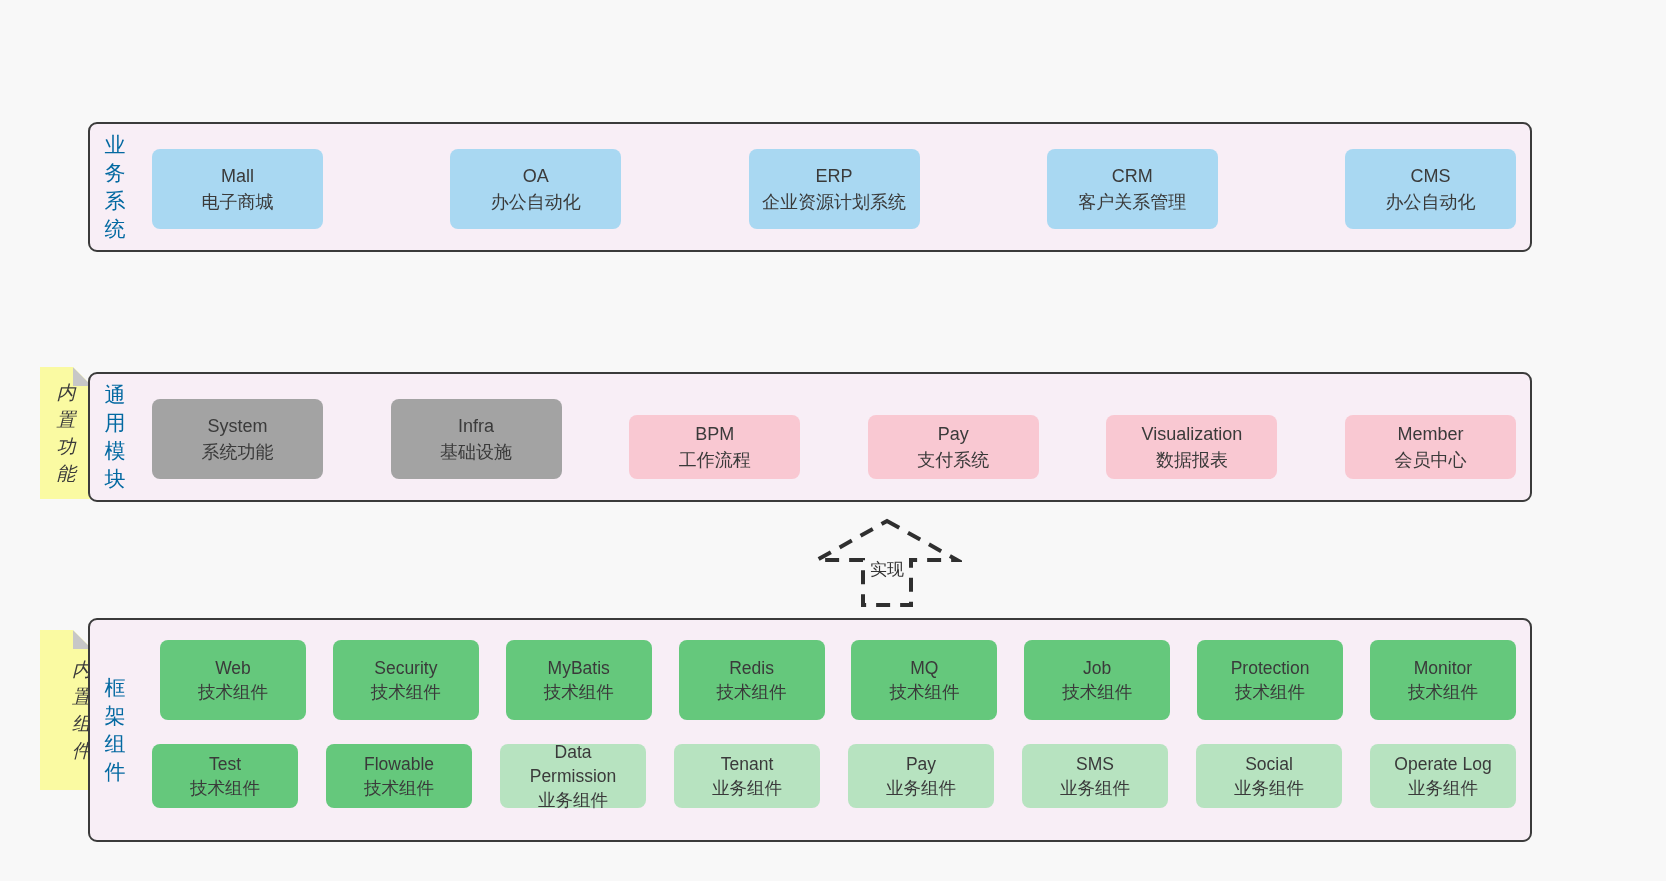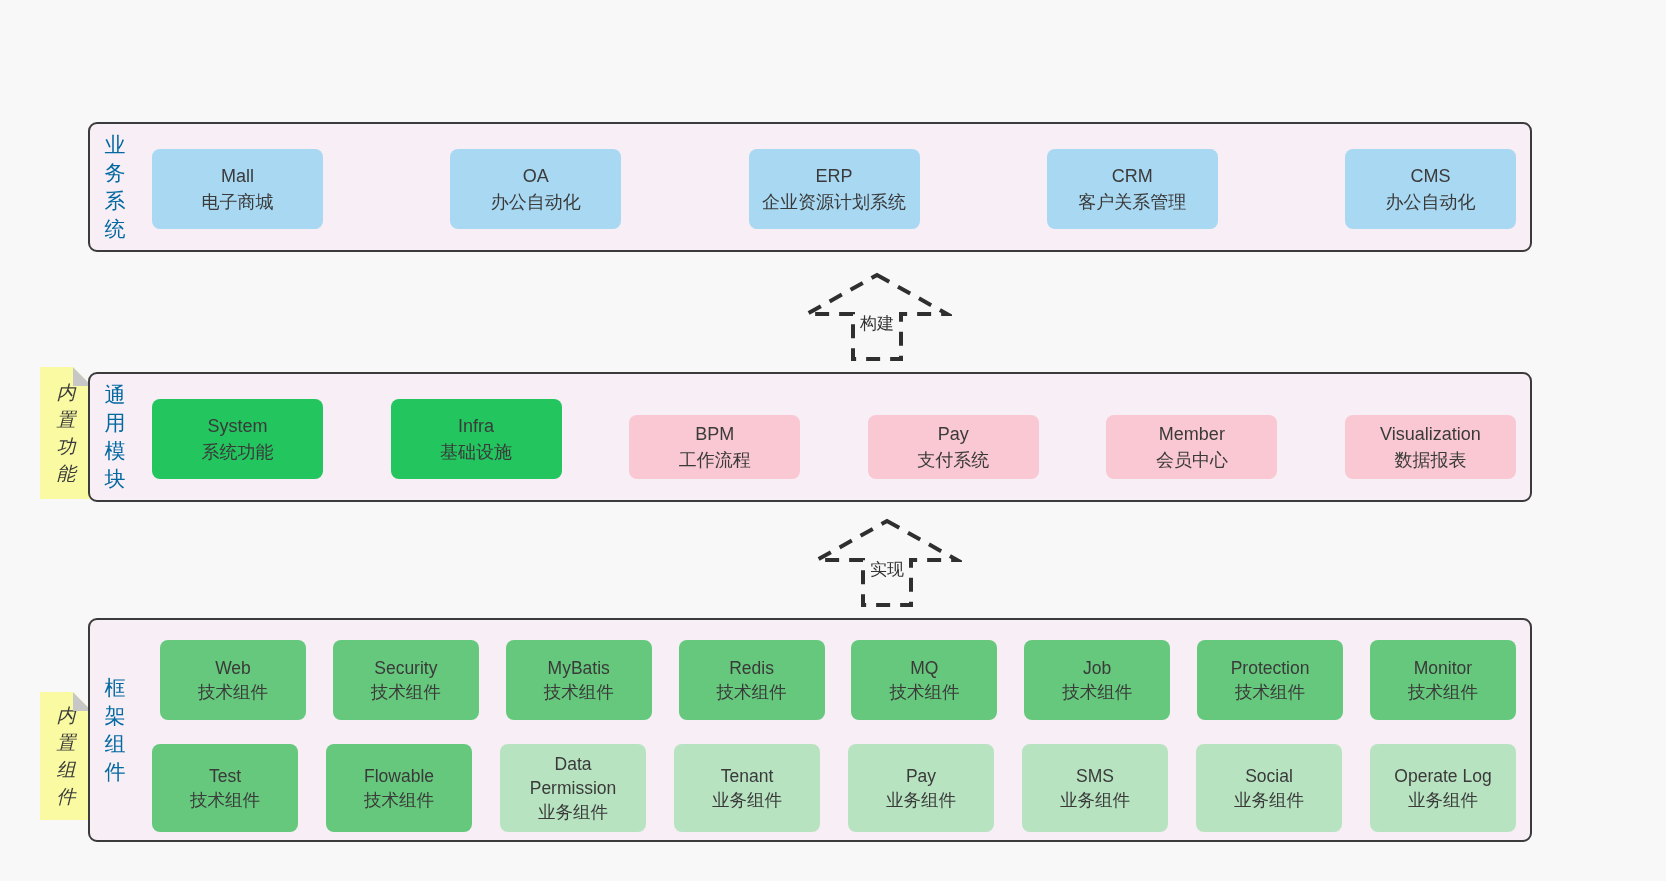--- a/index.html
+++ b/index.html
@@ -17,38 +17,38 @@
   #layer-components{top:618px;height:224px;}
 
   .vlabel{position:absolute;left:10px;top:0;bottom:0;width:30px;
     display:flex;align-items:center;justify-content:center;}
   .vlabel span{display:block;width:23px;font-size:21px;line-height:28px;
     color:#0369a1;text-align:center;word-break:break-all;font-family:Liberation Serif, serif;}
 
   .row{position:absolute;left:62px;right:14px;display:flex;justify-content:space-between;}
   .row-6{top:25px;height:80px;}
   .row-a{top:20px;height:80px;margin-left:8px;}
-  .row-b{top:124px;height:88px;}
+  .row-b{top:124px;height:64px;}
 
   .box{border-radius:8px;display:flex;flex-direction:column;align-items:center;
     justify-content:center;text-align:center;font-size:18px;line-height:26px;color:#3a3a3a;}
   .row-6 .box{width:171px;}
   .row-8 .box{width:146px;font-size:17.5px;line-height:24px;}
   .row-8 .box span{max-width:124px;}
   .blue{background:#a9d8f2;}
-  .red{background:#22c55e;}
+  .red{background:#a3a3a3;}
   .pink{background:#f9c8d2;margin-top:16px;}
   .green{background:#65c87c;}
   .green-light{background:#b7e3c0;}
 
   .tab{position:absolute;left:40px;width:52px;background:#fafaa2;z-index:1;
     display:flex;align-items:center;justify-content:center;
     clip-path:polygon(0 0,calc(100% - 19px) 0,100% 19px,100% 100%,0 100%);font-style:italic;}
   #tab-modules{top:367px;height:132px;}
-  #tab-components{top:692px;height:128px;}
+  #tab-components{top:630px;height:160px;justify-content:flex-end;}
   .fold{position:absolute;top:0;right:0;width:19px;height:19px;background:#c7c7c7;
     clip-path:polygon(0 0,100% 100%,0 100%);}
   .tab-text{display:block;width:21px;font-size:19px;line-height:27px;color:#3a3a3a;
     text-align:center;word-break:break-all;}
 
   .arrow{position:absolute;width:150px;height:90px;z-index:1;}
   #arrow-build{left:802px;top:272px;}
   #arrow-implement{left:812px;top:518px;}
   .arrow svg{position:absolute;left:0;top:0;}
   .arrow-label{position:absolute;left:50%;top:40px;transform:translateX(-50%);
@@ -89,26 +89,20 @@
         <span>CRM</span>
         <span>客户关系管理</span>
       </div>
       <div class="box blue">
         <span>CMS</span>
         <span>办公自动化</span>
       </div>
     </div>
   </section>
 
-  <div class="arrow" id="arrow-build">
-    <svg width="150" height="90" viewBox="0 0 150 90">
-      <path d="M75 3 L145 42 L99 42 L99 87 L51 87 L51 42 L5 42 Z" fill="none" stroke="#2f2f2f" stroke-width="4" stroke-dasharray="14 10"></path>
-    </svg>
-    <span class="arrow-label">构建</span>
-  </div>
 
   <section class="layer" id="layer-modules">
     <div class="vlabel">
       <span>通用模块</span>
     </div>
     <div class="row row-6">
       <div class="box red">
         <span>System</span>
         <span>系统功能</span>
       </div>
@@ -118,26 +112,26 @@
       </div>
       <div class="box pink">
         <span>BPM</span>
         <span>工作流程</span>
       </div>
       <div class="box pink">
         <span>Pay</span>
         <span>支付系统</span>
       </div>
       <div class="box pink">
+        <span>Visualization</span>
+        <span>数据报表</span>
+      </div>
+      <div class="box pink">
         <span>Member</span>
         <span>会员中心</span>
-      </div>
-      <div class="box pink">
-        <span>Visualization</span>
-        <span>数据报表</span>
       </div>
     </div>
   </section>
 
   <div class="arrow" id="arrow-implement">
     <svg width="150" height="90" viewBox="0 0 150 90">
       <path d="M75 3 L145 42 L99 42 L99 87 L51 87 L51 42 L5 42 Z" fill="none" stroke="#2f2f2f" stroke-width="4" stroke-dasharray="14 10"></path>
     </svg>
     <span class="arrow-label">实现</span>
   </div>

